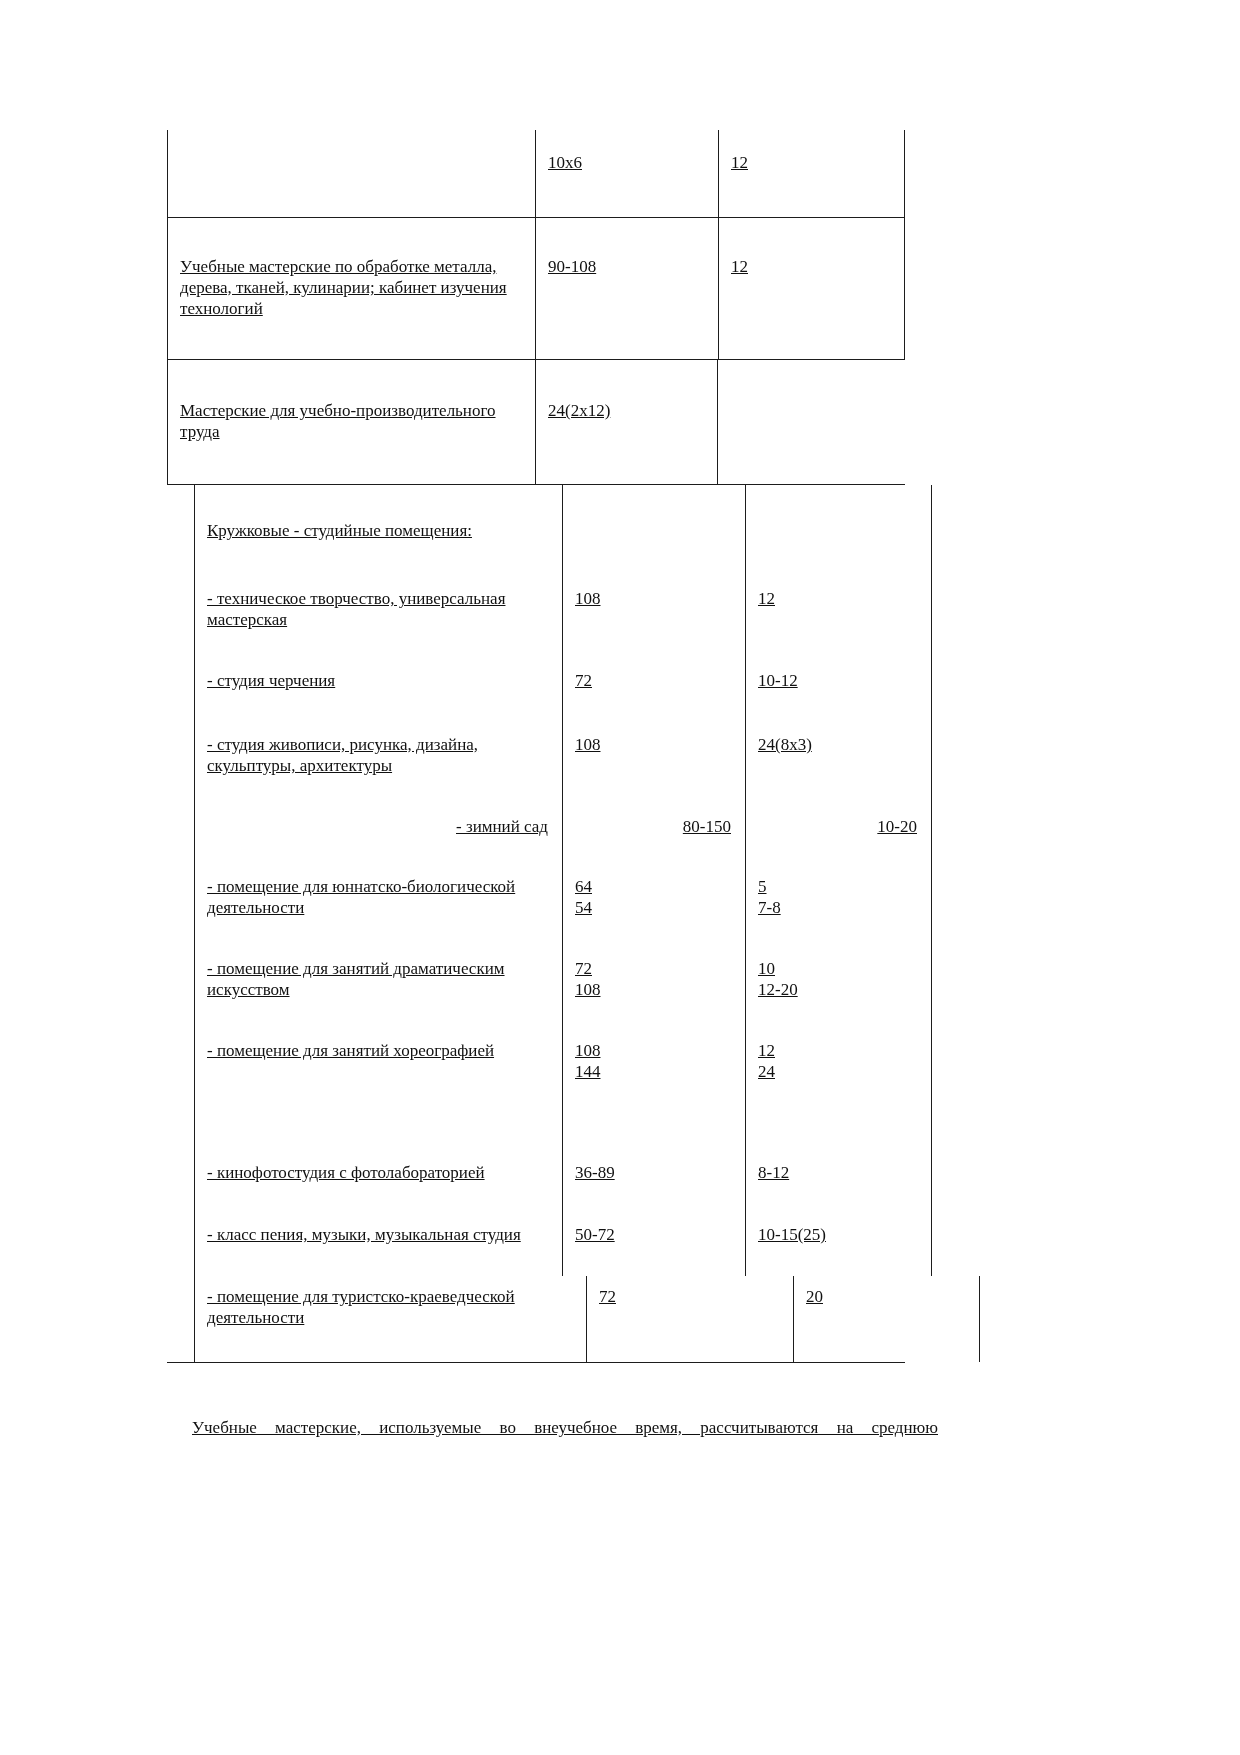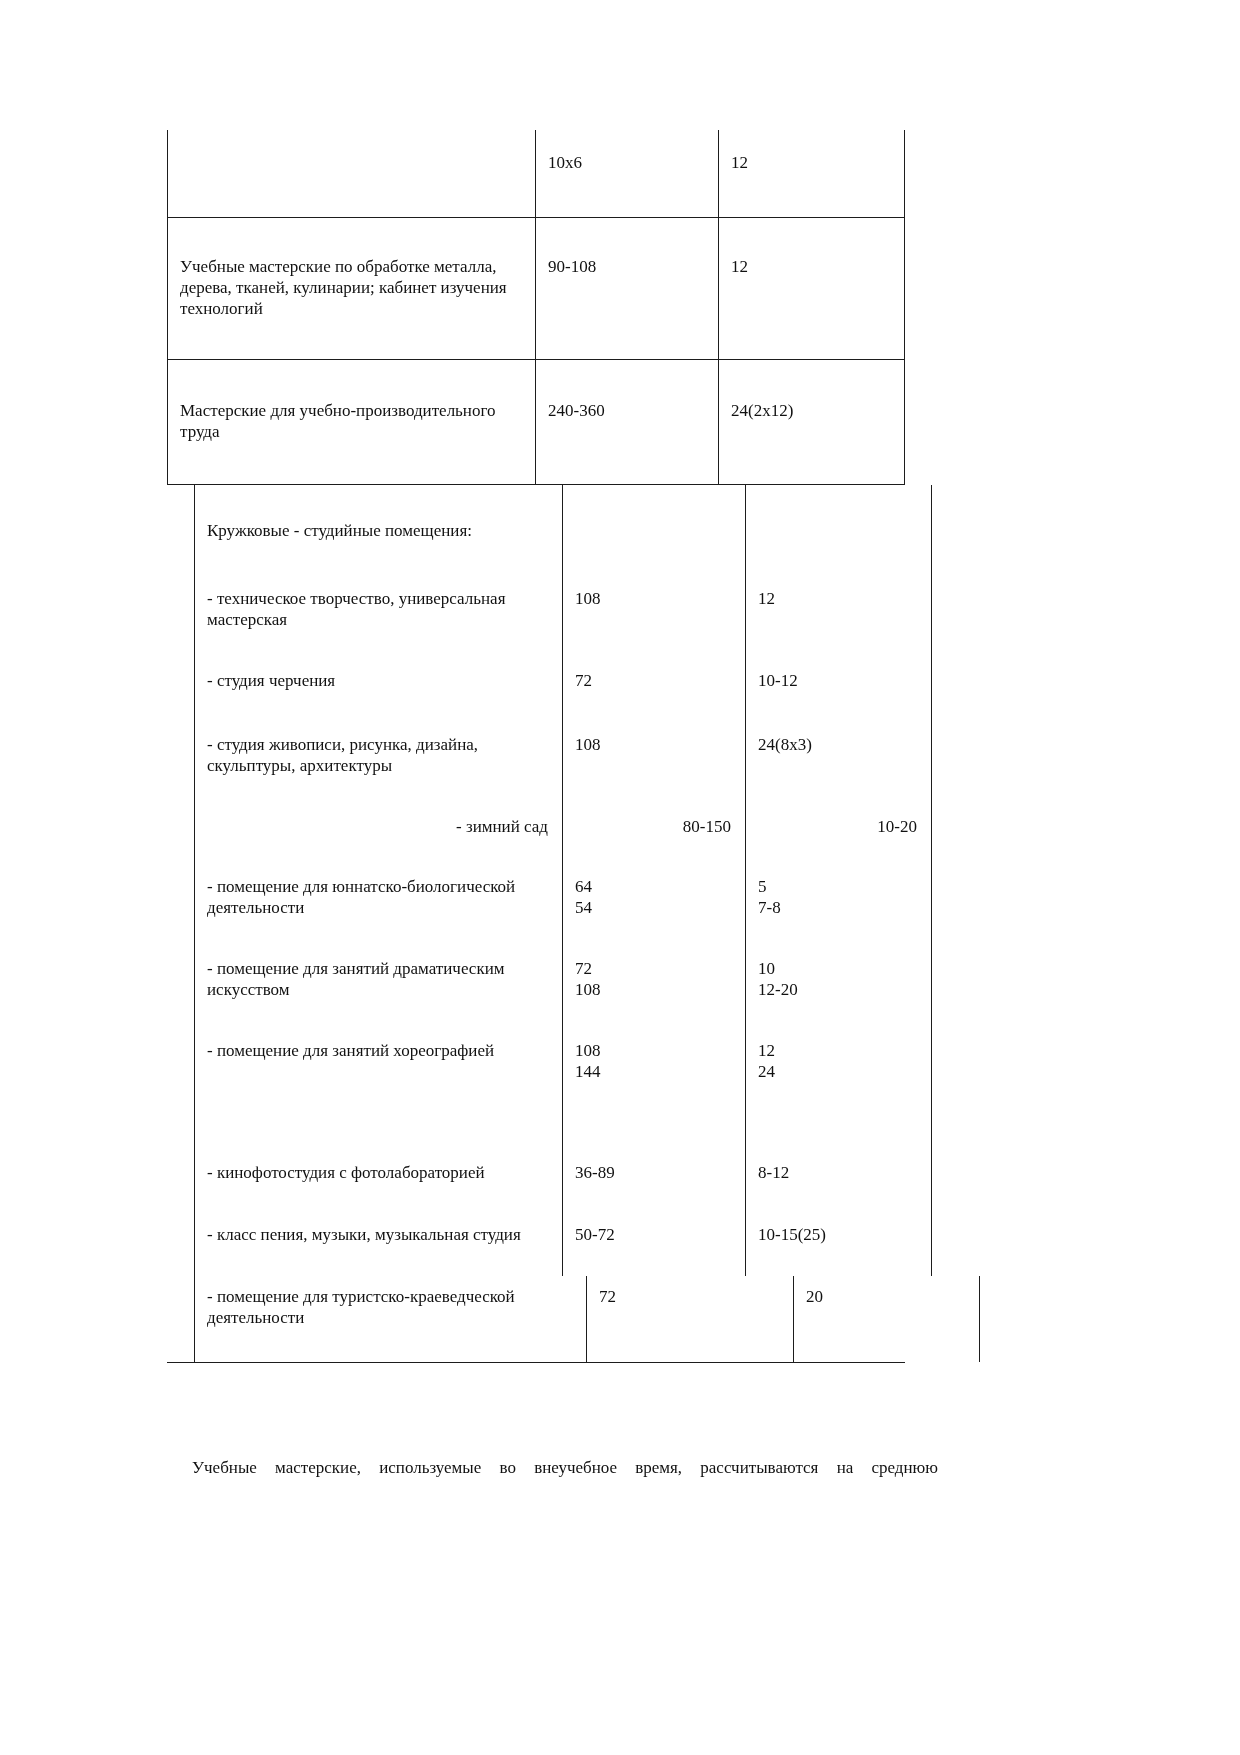--- a/index.html
+++ b/index.html
@@ -25,20 +25,21 @@
     display: grid;
     grid-template-columns: 368px 183px 187px;
     box-sizing: border-box;
   }
   .td {
     box-sizing: border-box;
     border-left: 1.5px solid #1d1d1d;
     padding-left: 12px;
     padding-right: 14px;
     white-space: pre-line;
+    text-decoration: underline;
   }
   .td.last { border-right: 1.5px solid #1d1d1d; }
   .tr.hline { border-bottom: 1.5px solid #1d1d1d; }
 
   .row-0 { height: 88px; }
   .row-0 .td { padding-top: 22px; }
   .row-1 { height: 142px; }
   .row-1 .td { padding-top: 38px; }
   .row-2 { height: 125px; }
   .row-2 .td { padding-top: 40px; }
@@ -51,25 +52,26 @@
   .h82  { height: 82px; }
   .h64  { height: 64px; }
   .h60  { height: 60px; text-align: right; }
   .h122 { height: 122px; }
   .h62  { height: 62px; }
   .h86  { height: 86px; gap: 24px; }
 
   .footer-par {
     position: absolute;
     left: 167px;
-    top: 1440px;
+    top: 1400px;
     width: 771px;
     text-indent: 25px;
     text-align: justify;
     text-align-last: justify;
+    text-decoration: underline;
   }
 </style>
 </head>
 <body>
 
 <div class="page">
 
   <div class="doc-table">
 
     <div class="tr row-0 hline">
@@ -79,21 +81,20 @@
     </div>
 
     <div class="tr row-1 hline">
       <div class="td">Учебные мастерские по обработке металла, дерева, тканей, кулинарии; кабинет изучения технологий</div>
       <div class="td">90-108</div>
       <div class="td last">12</div>
     </div>
 
     <div class="tr row-2 hline">
       <div class="td">Мастерские для учебно-производительного труда</div>
-      <div class="td">240-360</div>
       <div class="td last">24(2x12)</div>
     </div>
 
     <div class="group">
 
       <div class="tr sub-header">
         <div class="td">Кружковые - студийные помещения:</div>
         <div class="td"></div>
         <div class="td last"></div>
       </div>

